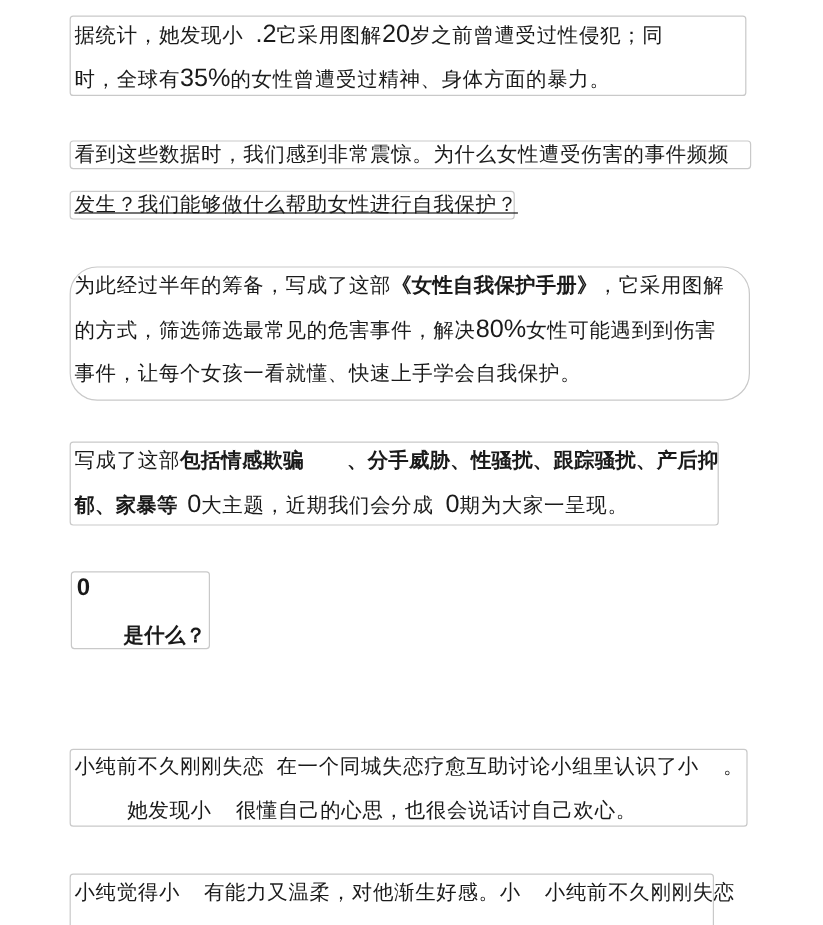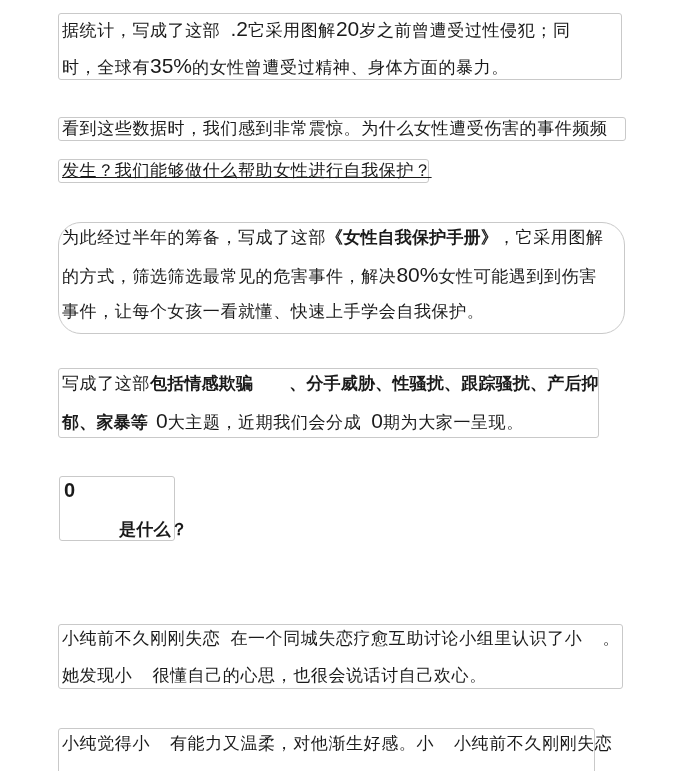--- a/index.html
+++ b/index.html
@@ -29,21 +29,21 @@
     font-family:"Liberation Sans","DejaVu Sans",sans-serif;
   }
   .gap{display:inline-block;height:1px;vertical-align:baseline;}
 </style>
 </head>
 <body>
 
 <div class="page">
 
   <div class="box" style="left:58px;top:13px;width:562px;height:65px;">
-    <div class="line" style="top:4px;"><span class="run serif">据统计，写成了这部</span><span class="gap" style="width: 10px;"></span><span class="run num">.2</span><span class="run serif">它采用图解</span><span class="run num">20</span><span class="run serif">岁之前曾遭受过性侵犯；同</span></div>
+    <div class="line" style="top:4px;"><span class="run serif">据统计，她发现小</span><span class="gap" style="width: 10px;"></span><span class="run num">.2</span><span class="run serif">它采用图解</span><span class="run num">20</span><span class="run serif">岁之前曾遭受过性侵犯；同</span></div>
     <div class="line" style="top:41px;"><span class="run serif">时，全球有</span><span class="run num">35%</span><span class="run serif">的女性曾遭受过精神、身体方面的暴力。</span></div>
   </div>
 
   <div class="box" style="left:58px;top:117px;width:566px;height:22px;">
     <div class="line" style="top:0px;"><span class="run serif">看到这些数据时，我们感到非常震惊。为什么女性遭受伤害的事件频频</span></div>
   </div>
 
   <div class="box" style="left:58px;top:159px;width:369px;height:22px;">
     <div class="line" style="top:0px;text-decoration:underline;"><span class="run serif">发生？我们能够做什么帮助女性进行自我保护？</span></div>
   </div>
@@ -54,25 +54,25 @@
     <div class="line" style="top:78px;"><span class="run serif">事件，让每个女孩一看就懂、快速上手学会自我保护。</span></div>
   </div>
 
   <div class="box" style="left:58px;top:368px;width:539px;height:68px;">
     <div class="line" style="top:4px;"><span class="run serif">写成了这部</span><span class="run bold">包括情感欺骗</span><span class="gap" style="width: 36px;"></span><span class="run bold">、分手威胁、性骚扰、跟踪骚扰、产后抑</span></div>
     <div class="line" style="top:41px;"><span class="run bold">郁、家暴等</span><span class="gap" style="width: 8px;"></span><span class="run num">0</span><span class="run serif">大主题，近期我们会分成</span><span class="gap" style="width: 10px;"></span><span class="run num">0</span><span class="run serif">期为大家一呈现。</span></div>
   </div>
 
   <div class="box" style="left:59px;top:476px;width:114px;height:63px;">
     <div class="line" style="top:2px;left:4px;"><span class="run boldnum">0</span></div>
-    <div class="line" style="top:42px;left:43px;margin-left:16px;"><span class="run bold">是什么？</span></div>
+    <div class="line" style="top:42px;left:43px;"><span class="run bold">是什么？</span></div>
   </div>
 
   <div class="box" style="left:58px;top:624px;width:563px;height:63px;">
     <div class="line" style="top:3px;"><span class="run serif">小纯前不久刚刚失恋</span><span class="gap" style="width: 10px;"></span><span class="run serif">在一个同城失恋疗愈互助讨论小组里认识了小</span><span class="gap" style="width: 20px;"></span><span class="run serif">。</span></div>
-    <div class="line" style="top:40px;"><span class="run serif">她发现小</span><span class="gap" style="width: 20px;"></span><span class="run serif">很懂自己的心思，也很会说话讨自己欢心。</span></div>
+    <div class="line" style="top:40px;margin-left:44px;"><span class="run serif">她发现小</span><span class="gap" style="width: 20px;"></span><span class="run serif">很懂自己的心思，也很会说话讨自己欢心。</span></div>
   </div>
 
   <div class="box" style="left:58px;top:728px;width:535px;height:52px;">
     <div class="line" style="top:4px;"><span class="run serif">小纯觉得小</span><span class="gap" style="width: 20px;"></span><span class="run serif">有能力又温柔，对他渐生好感。小</span><span class="gap" style="width: 20px;"></span><span class="run serif">小纯前不久刚刚失恋</span></div>
   </div>
 
 </div>
 
 </body></html>

